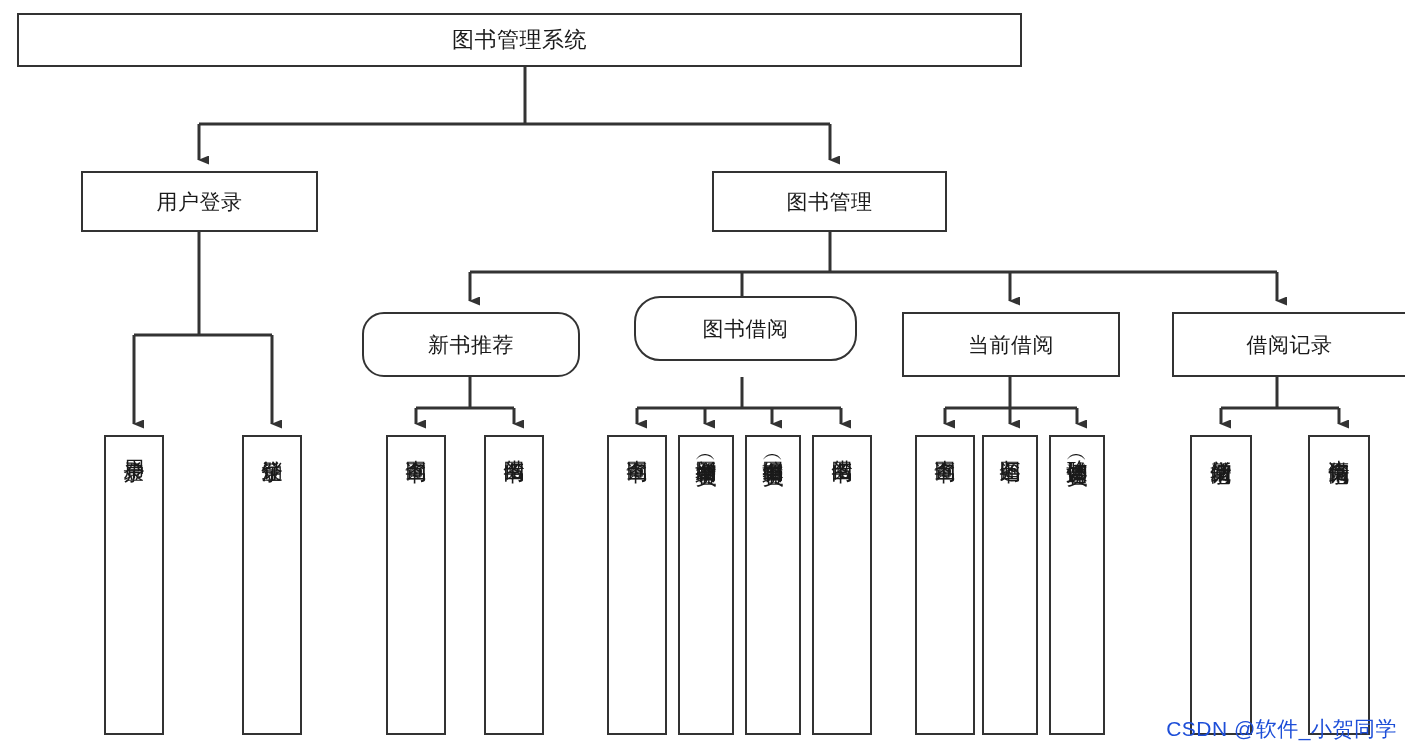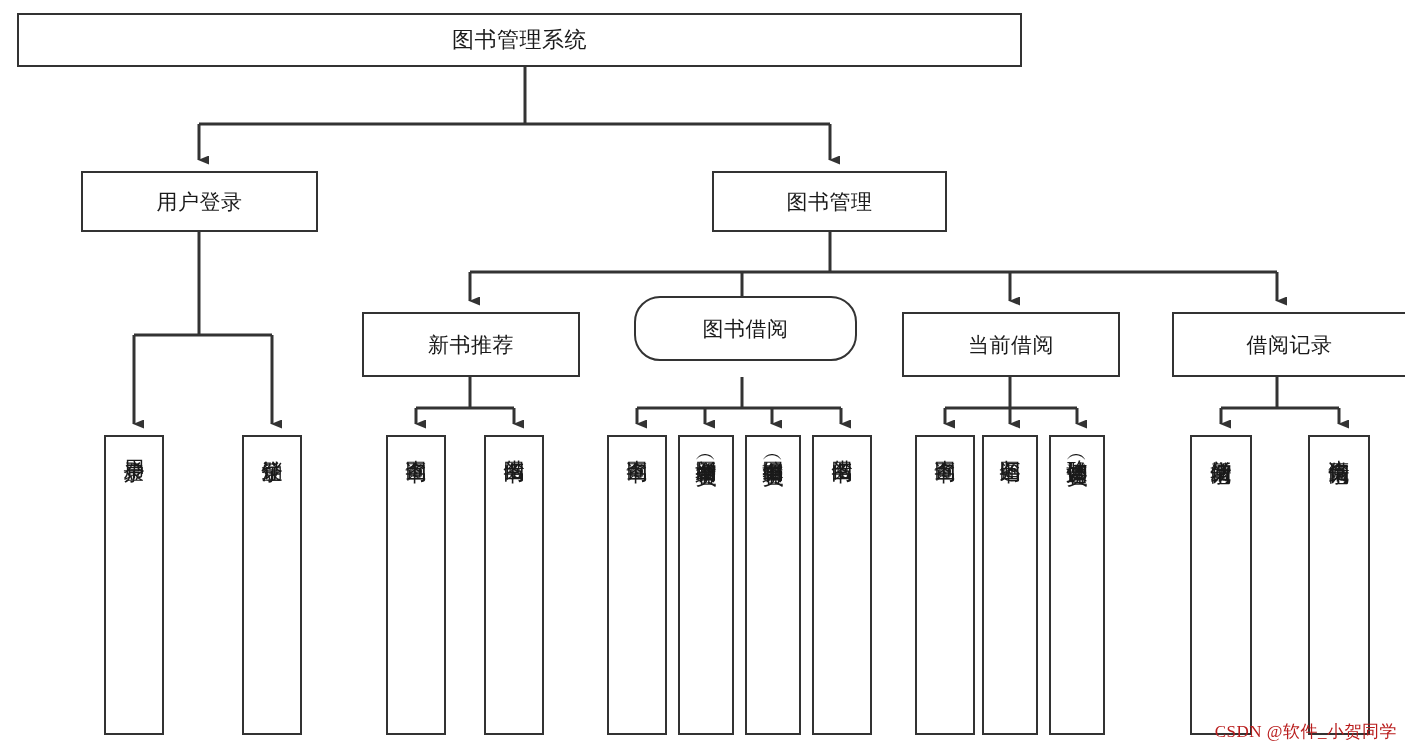--- a/index.html
+++ b/index.html
@@ -56,26 +56,25 @@
     font-size: 21px;
     line-height: 1.05;
     letter-spacing: 1px;
     white-space: nowrap;
     color: #1a1a1a;
   }
   #watermark {
     position: absolute;
     right: 8px;
     bottom: 4px;
-    font-size: 17px;
-    color: #b91c1c;
+    font-size: 21px;
+    color: #1d4ed8;
     letter-spacing: 0.5px;
     white-space: nowrap;
     z-index: 5;
-    font-family: Liberation Serif, serif;
   }
 </style>
 </head>
 <body>
 
 <div id="canvas">
 
   <svg id="edges" viewBox="0 0 1405 747">
     <defs>
       <marker id="arrowhead" markerWidth="9" markerHeight="11" refX="4.5" refY="10" orient="auto" markerUnits="userSpaceOnUse">
@@ -130,21 +129,21 @@
     <span>图书管理系统</span>
   </div>
 
   <div class="node horiz" style="left:81px; top:171px; width:237px; height:61px;">
     <span>用户登录</span>
   </div>
   <div class="node horiz" style="left:712px; top:171px; width:235px; height:61px;text-align:right;">
     <span>图书管理</span>
   </div>
 
-  <div class="node horiz" style="left:362px; top:312px; width:218px; height:65px;">
+  <div class="node horiz" style="left:362px; top:312px; width:218px; height:65px;border-radius:22px;">
     <span>新书推荐</span>
   </div>
   <div class="node horiz" style="left:634px; top:296px; width:223px; height:65px;border-radius:26px;">
     <span>图书借阅</span>
   </div>
   <div class="node horiz" style="left:902px; top:312px; width:218px; height:65px;">
     <span>当前借阅</span>
   </div>
   <div class="node horiz" style="left:1172px; top:312px; width:235px; height:65px;">
     <span>借阅记录</span>

